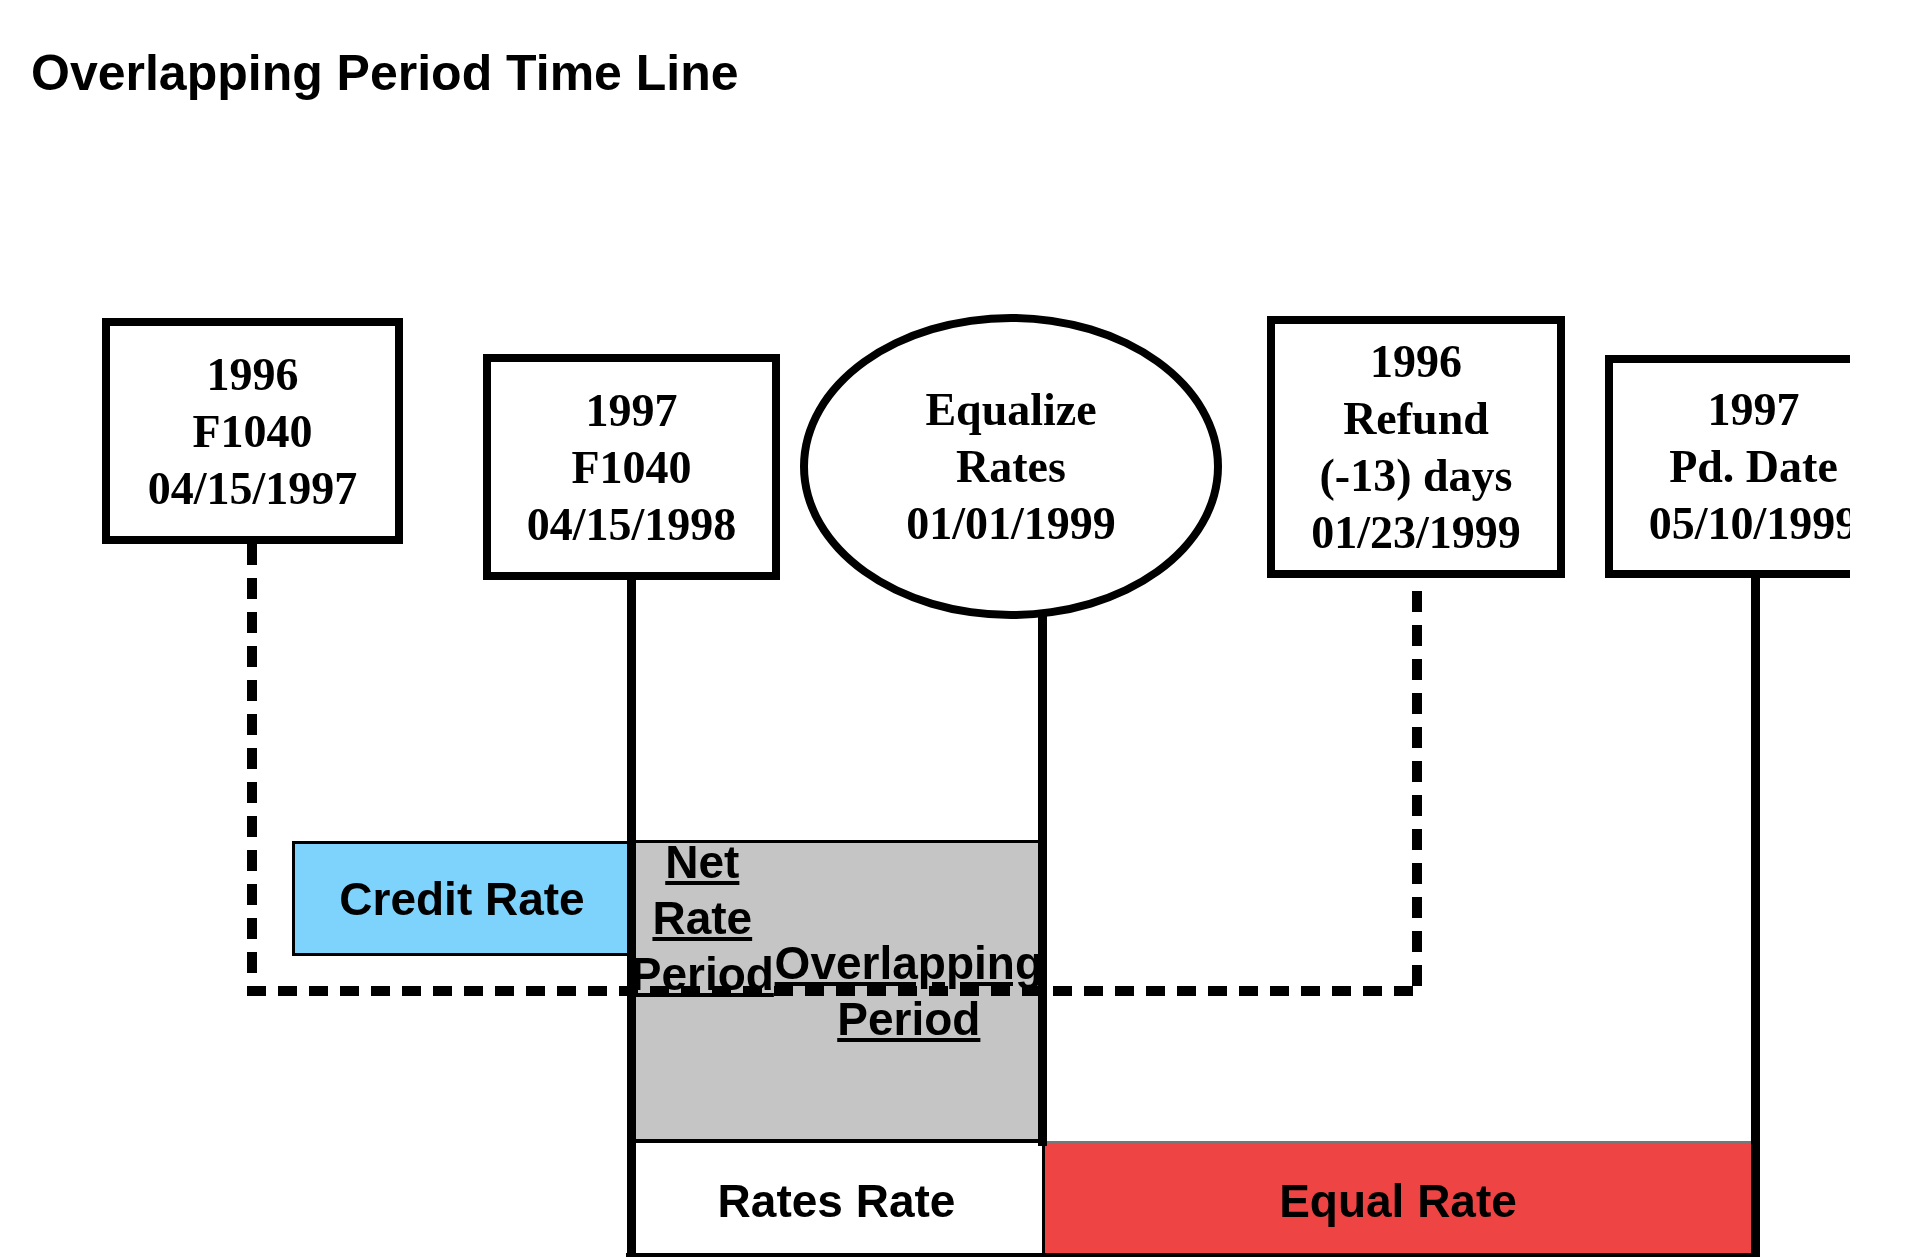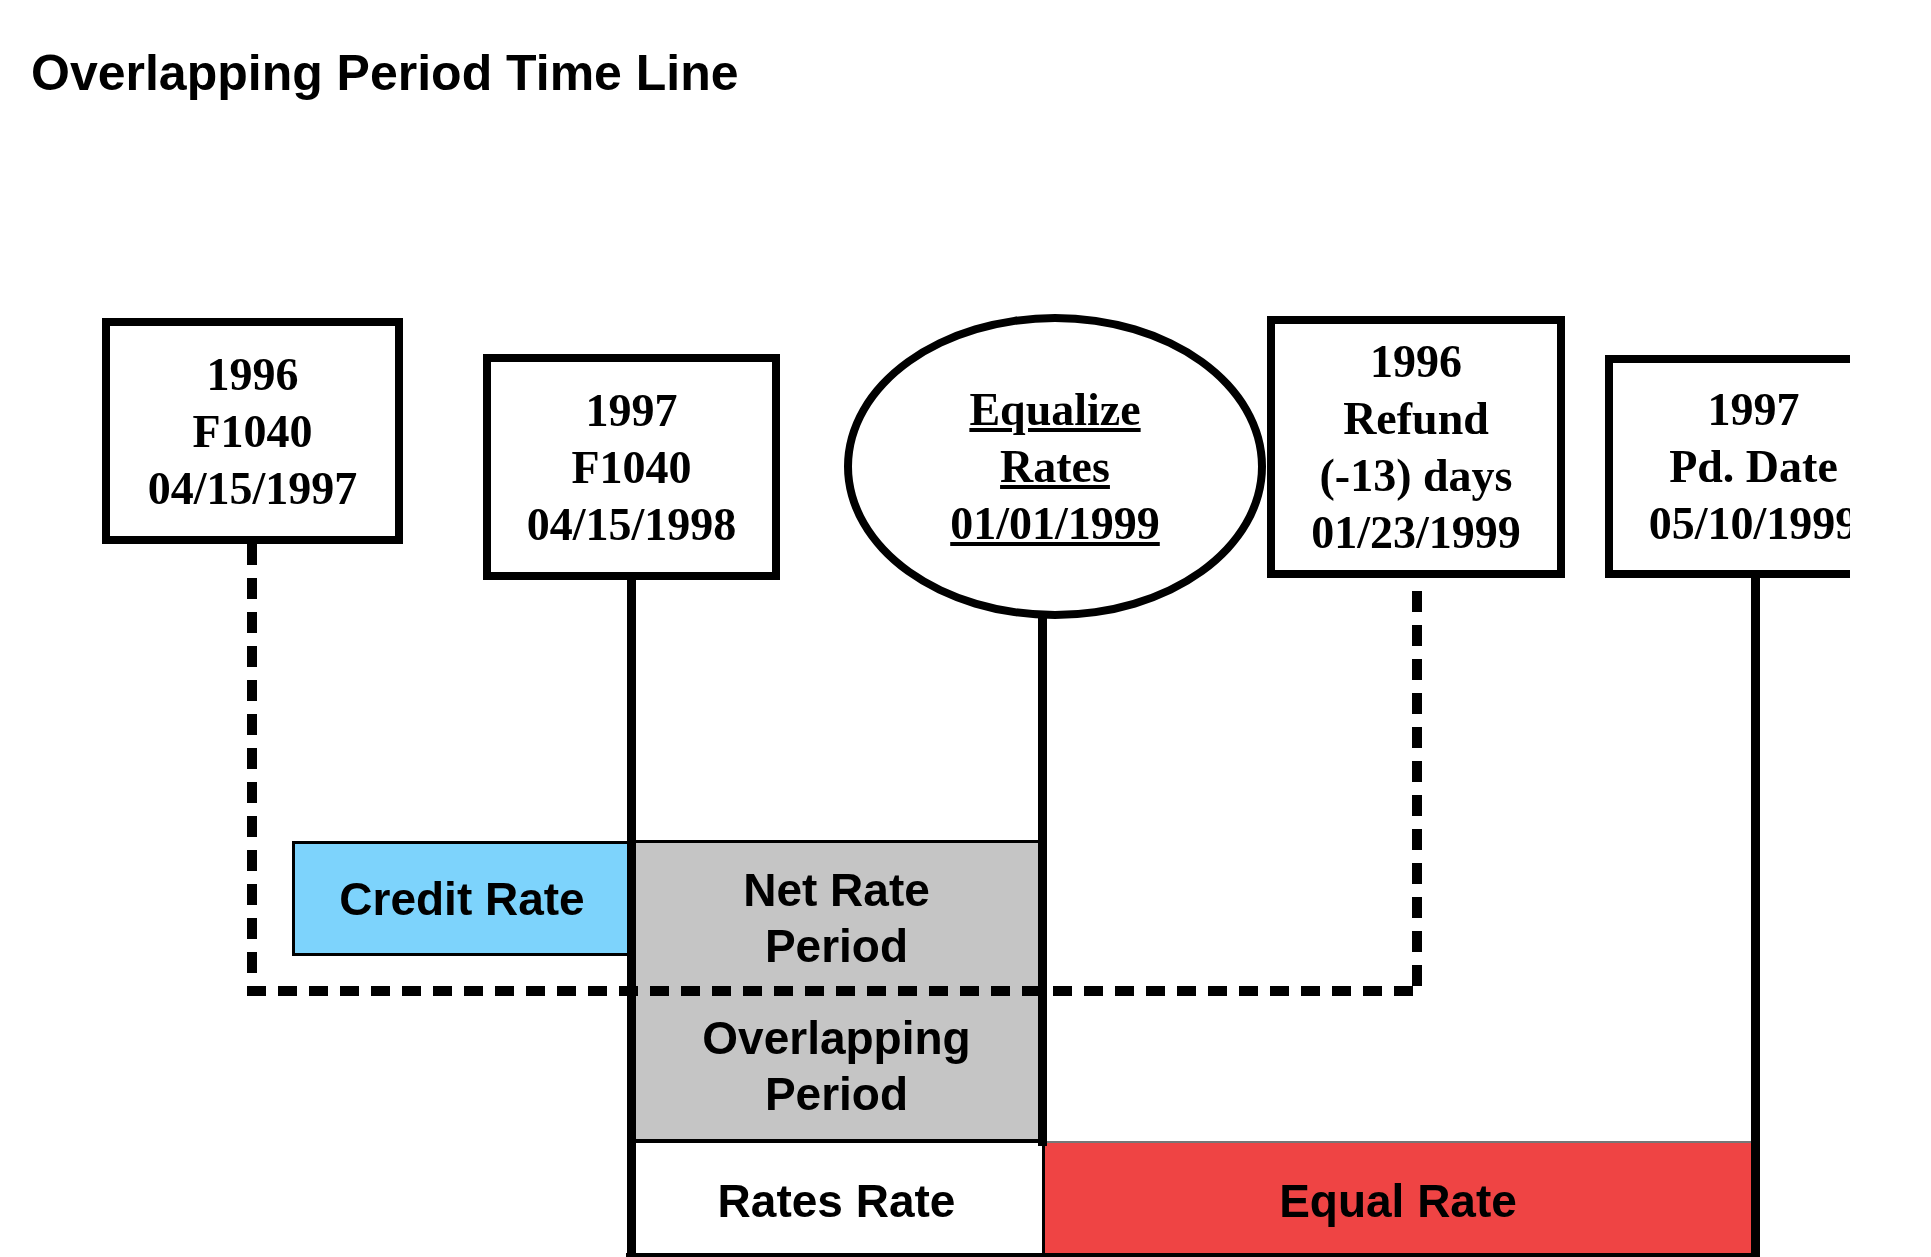--- a/index.html
+++ b/index.html
@@ -31,21 +31,21 @@
     font-family:"Liberation Serif", serif;
     font-weight:bold;
     font-size:46px;
     line-height:57px;
     color:#000;
     text-align:center;
     z-index:3;
   }
   #node1{left:102px;top:290px;width:301px;height:226px;}
   #node2{left:483px;top:326px;width:297px;height:226px;}
-  #ellipse{left:844px;top:286px;width:422px;height:305px;border-radius:50%;text-decoration:underline;}
+  #ellipse{left:800px;top:286px;width:422px;height:305px;border-radius:50%;}
   #node3{left:1267px;top:288px;width:298px;height:262px;}
   #node4{left:1605px;top:327px;width:297px;height:223px;}
   
   .vline{background:var(--line,#000);width:9px;z-index:2;}
   #stem2{left:627px;top:550px;height:683px;}
   #stemE{left:1038px;top:586px;height:532px;}
   #stem4{left:1751px;top:548px;height:685px;}
   #divider-debit-equal{left:1042px;top:1115px;width:3px;height:115px;background:#000;z-index:2;}
   #bottom-line{left:626px;top:1225px;width:1134px;height:9px;background:#000;z-index:4;}
   
@@ -69,21 +69,21 @@
   #credit-box{
     left:292px;top:813px;width:340px;height:115px;
     box-sizing:border-box;border:3px solid #000;background:#7dd3fc;
     display:flex;align-items:center;justify-content:center;z-index:1;
   }
   #gray-box{
     left:630px;top:812px;width:413px;height:303px;
     box-sizing:border-box;
     border-top:3px solid #000;border-bottom:4px solid #000;
     background:var(--shade,#c5c5c5);
-    display:flex;flex-direction:column;z-index:0;
+    display:flex;flex-direction:row;z-index:0;text-decoration:underline;
   }
   #net-area{height:150px;display:flex;flex-direction:column;align-items:center;justify-content:center;}
   #overlap-area{flex:1;display:flex;flex-direction:column;align-items:center;justify-content:center;}
   #debit-box{
     left:630px;top:1115px;width:413px;height:115px;background:#fff;
     display:flex;align-items:center;justify-content:center;z-index:1;
   }
   #equal-box{
     left:1045px;top:1113px;width:706px;height:117px;background:#ef4444;
     box-sizing:border-box;border-top:2px solid #777;

